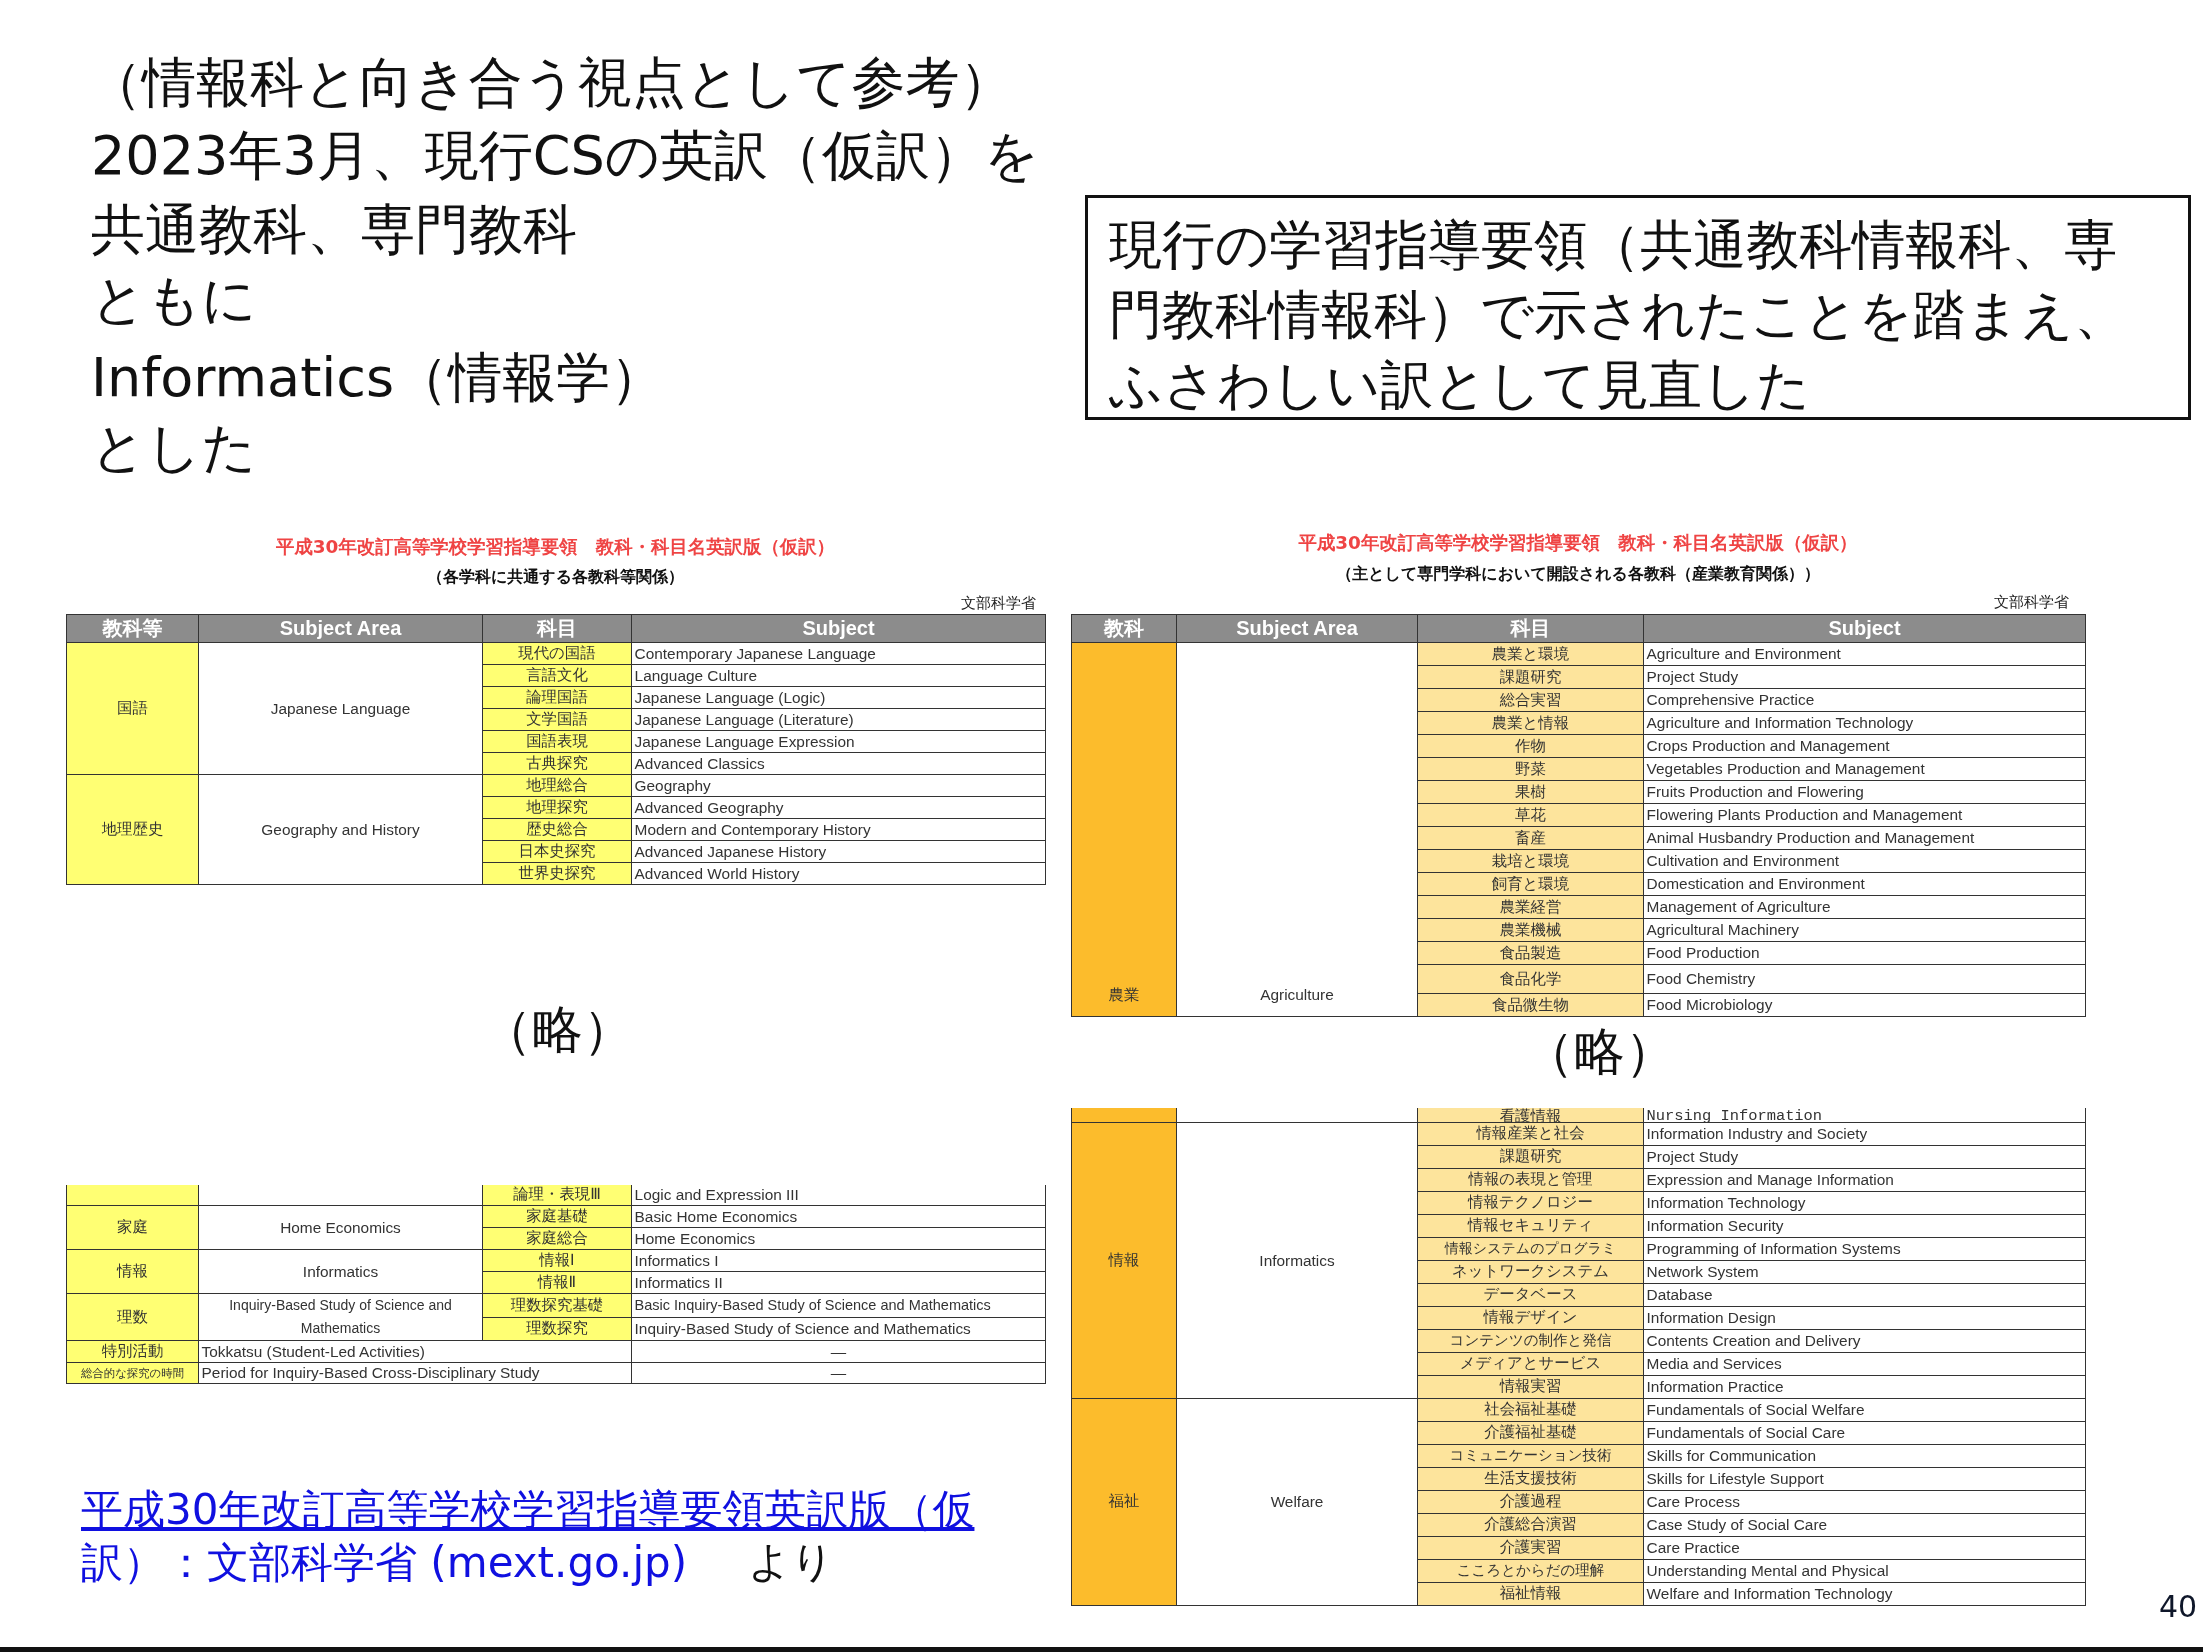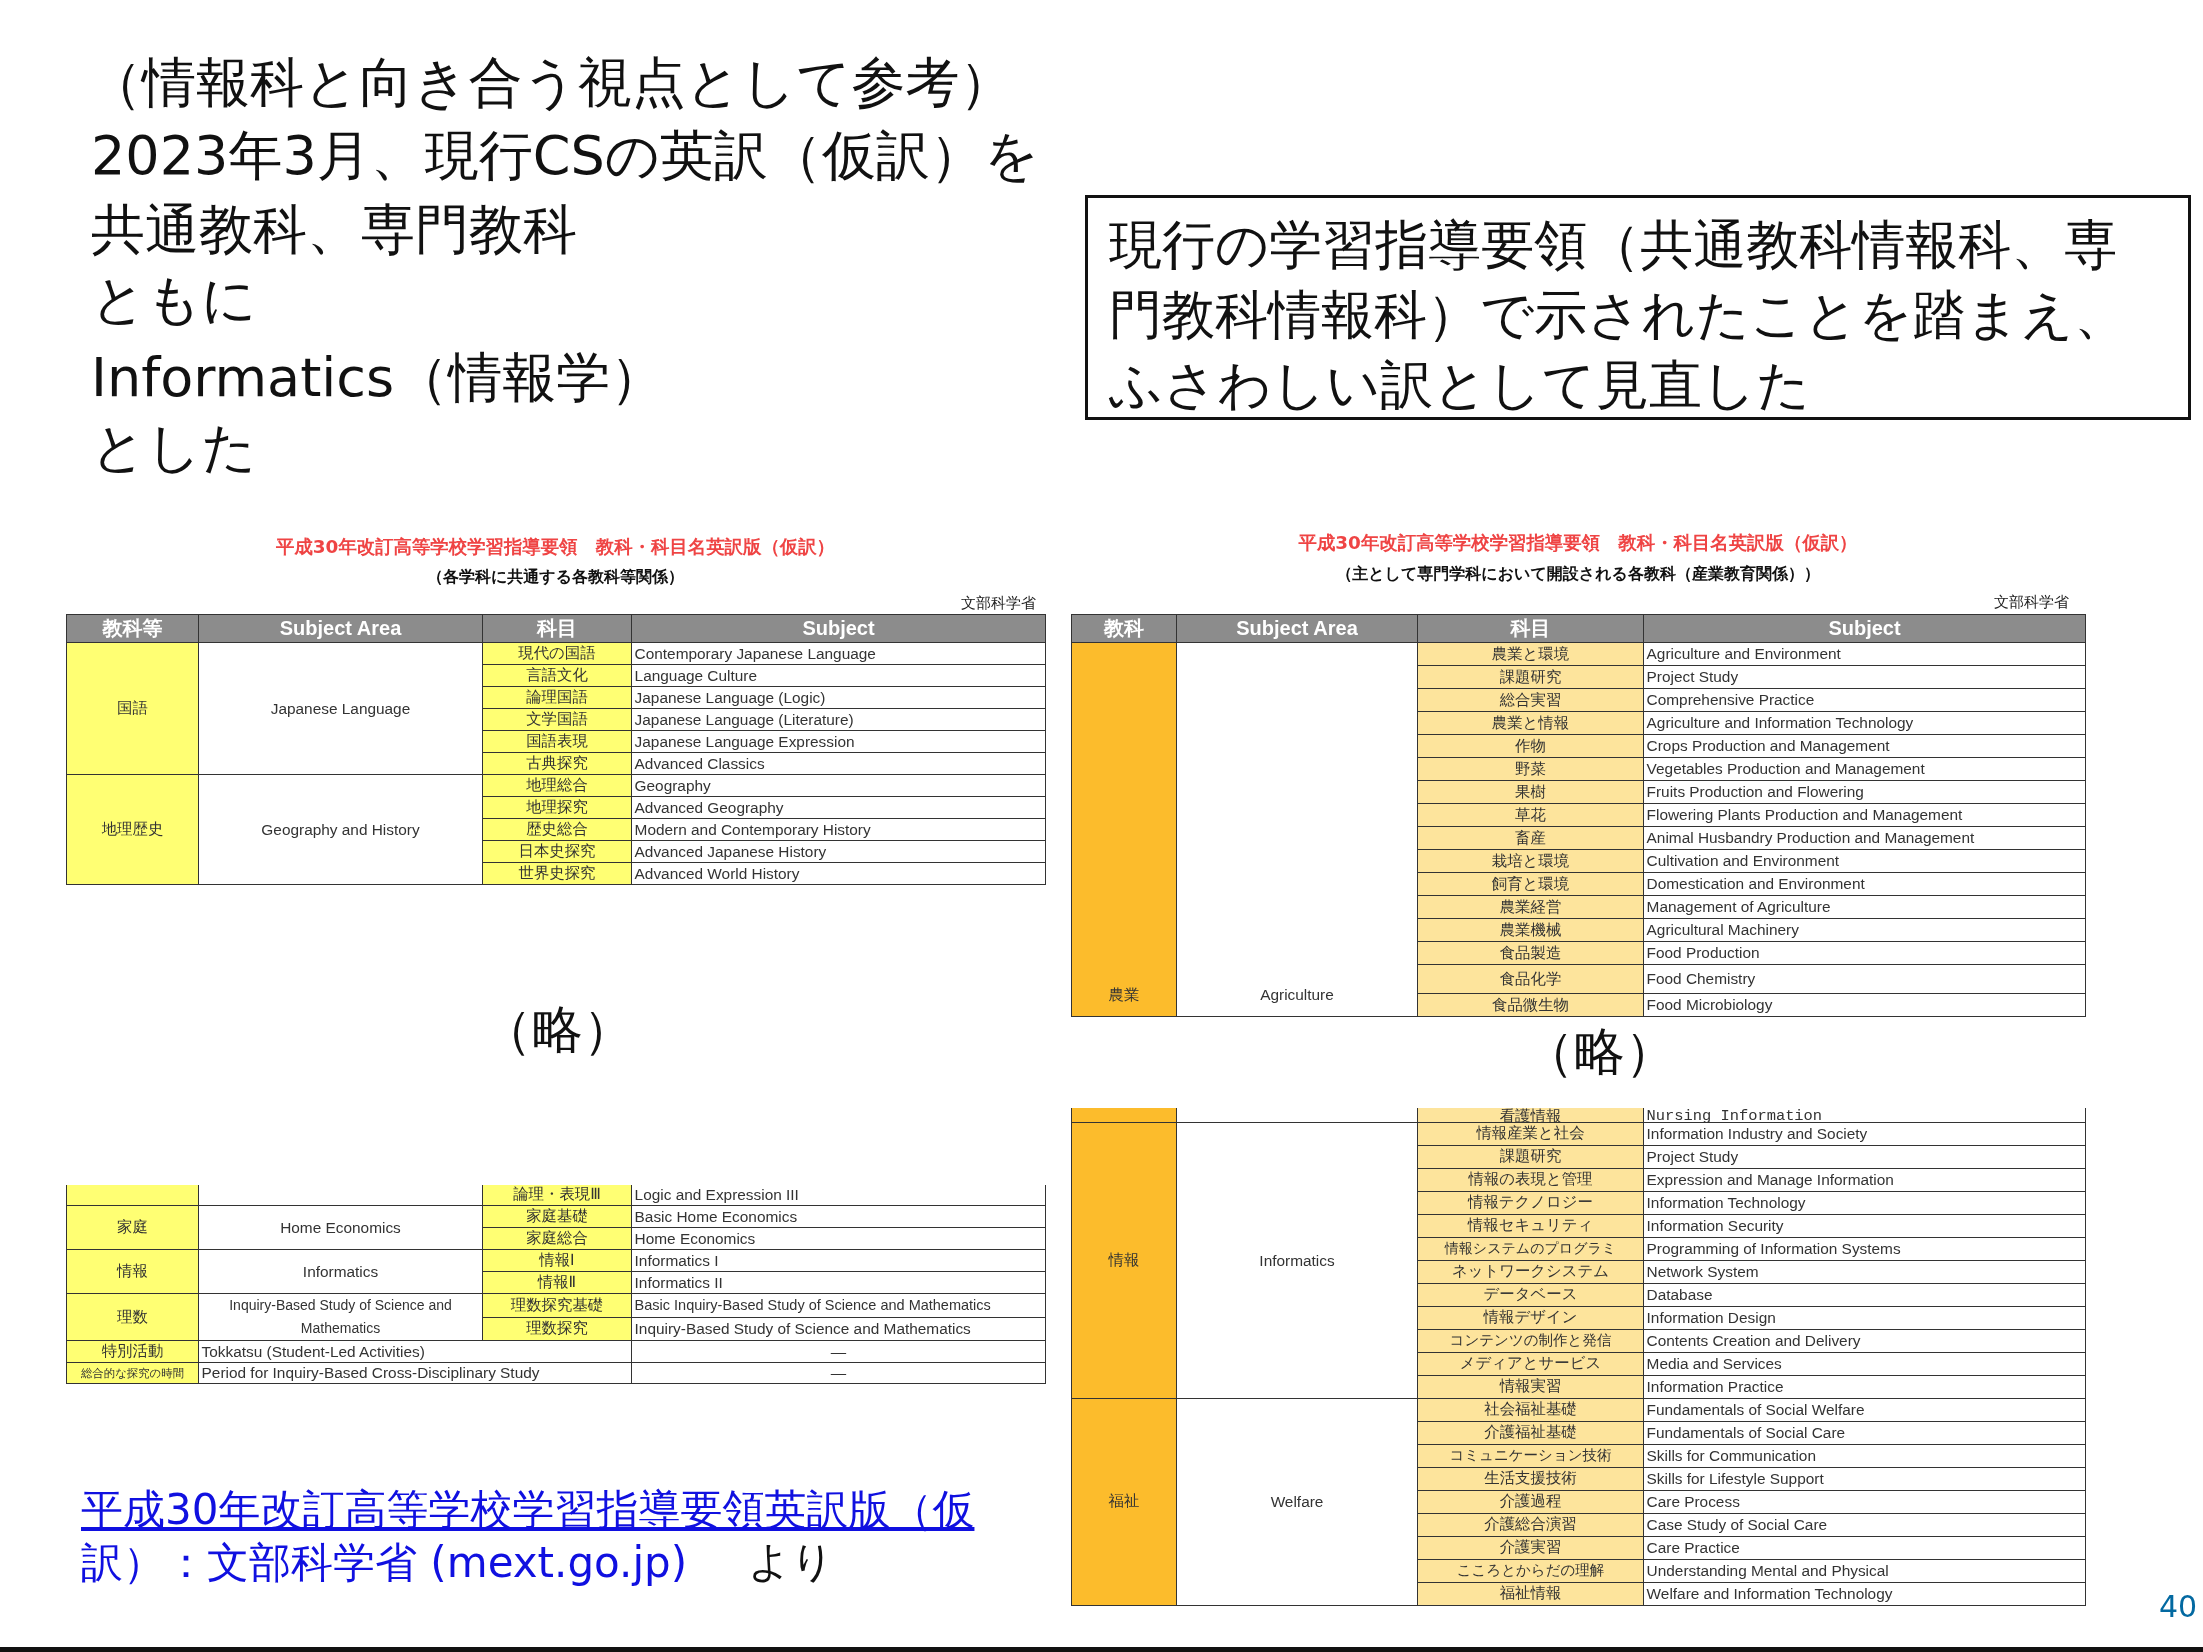--- a/index.html
+++ b/index.html
@@ -22,21 +22,21 @@
   td.sub-jp { text-align: center; }
   td.sub-en { text-align: left; background: #fff; }
   td.dash { text-align: center; background: #fff; }
   .yl td.area-jp, .yl td.sub-jp { background: #ffff73; }
   .or td.area-jp { background: #fcbc2c; }
   .or td.sub-jp { background: #fde49c; }
 
   .ryaku { position: absolute; font-size: 51px; color: #111; }
   .src-link { position: absolute; left: 81px; top: 1483px; font-size: 42px; line-height: 53px; color: #1010e0; text-decoration: underline; white-space: nowrap; }
   .src-suffix { position: absolute; font-size: 42px; color: #111; }
-  .page-num { position: absolute; left: 2159px; top: 1589px; font-size: 30px; color: #0369a1; }
+  .page-num { position: absolute; left: 2159px; top: 1589px; font-size: 30px; color: #0f172a; }
   .bottom-rule { position: absolute; left: 0; top: 1647px; width: 2203px; height: 6.1px; background: #111; }
   .fade-mask { position: absolute; background: #fff; }
 </style>
 </head>
 <body>
 
 <div>
   <div class="heading-line" style="top:46px;">（情報科と向き合う視点として参考）</div>
   <div class="heading-line" style="left:91px; top:119px;">2023年3月、現行CSの英訳（仮訳）を</div>
   <div class="heading-line" style="left:91px; top:193px;">共通教科、専門教科</div>

